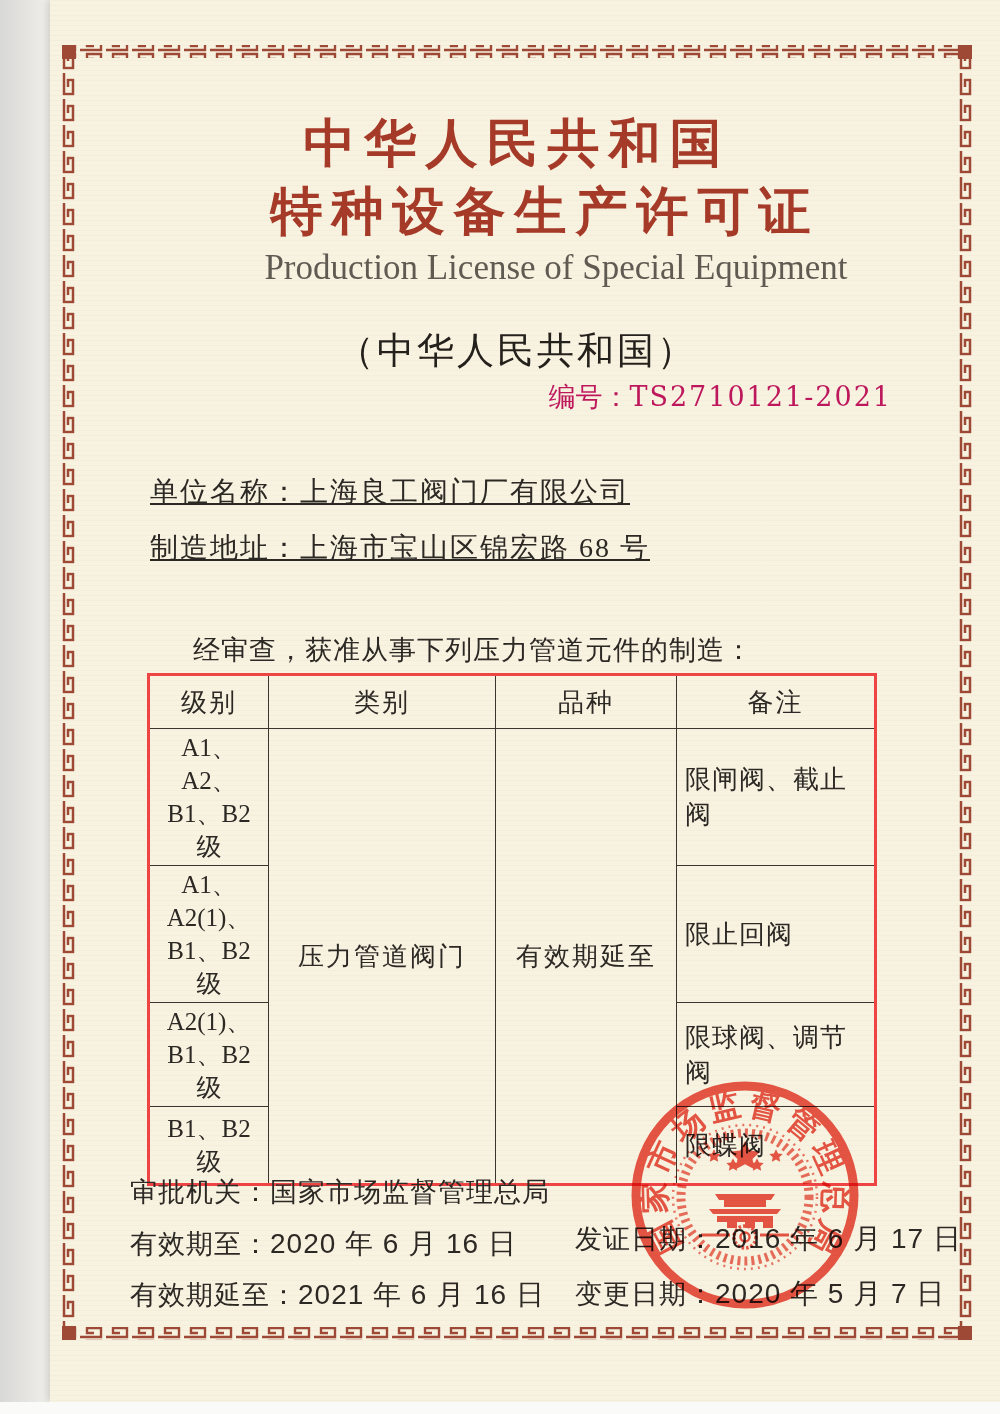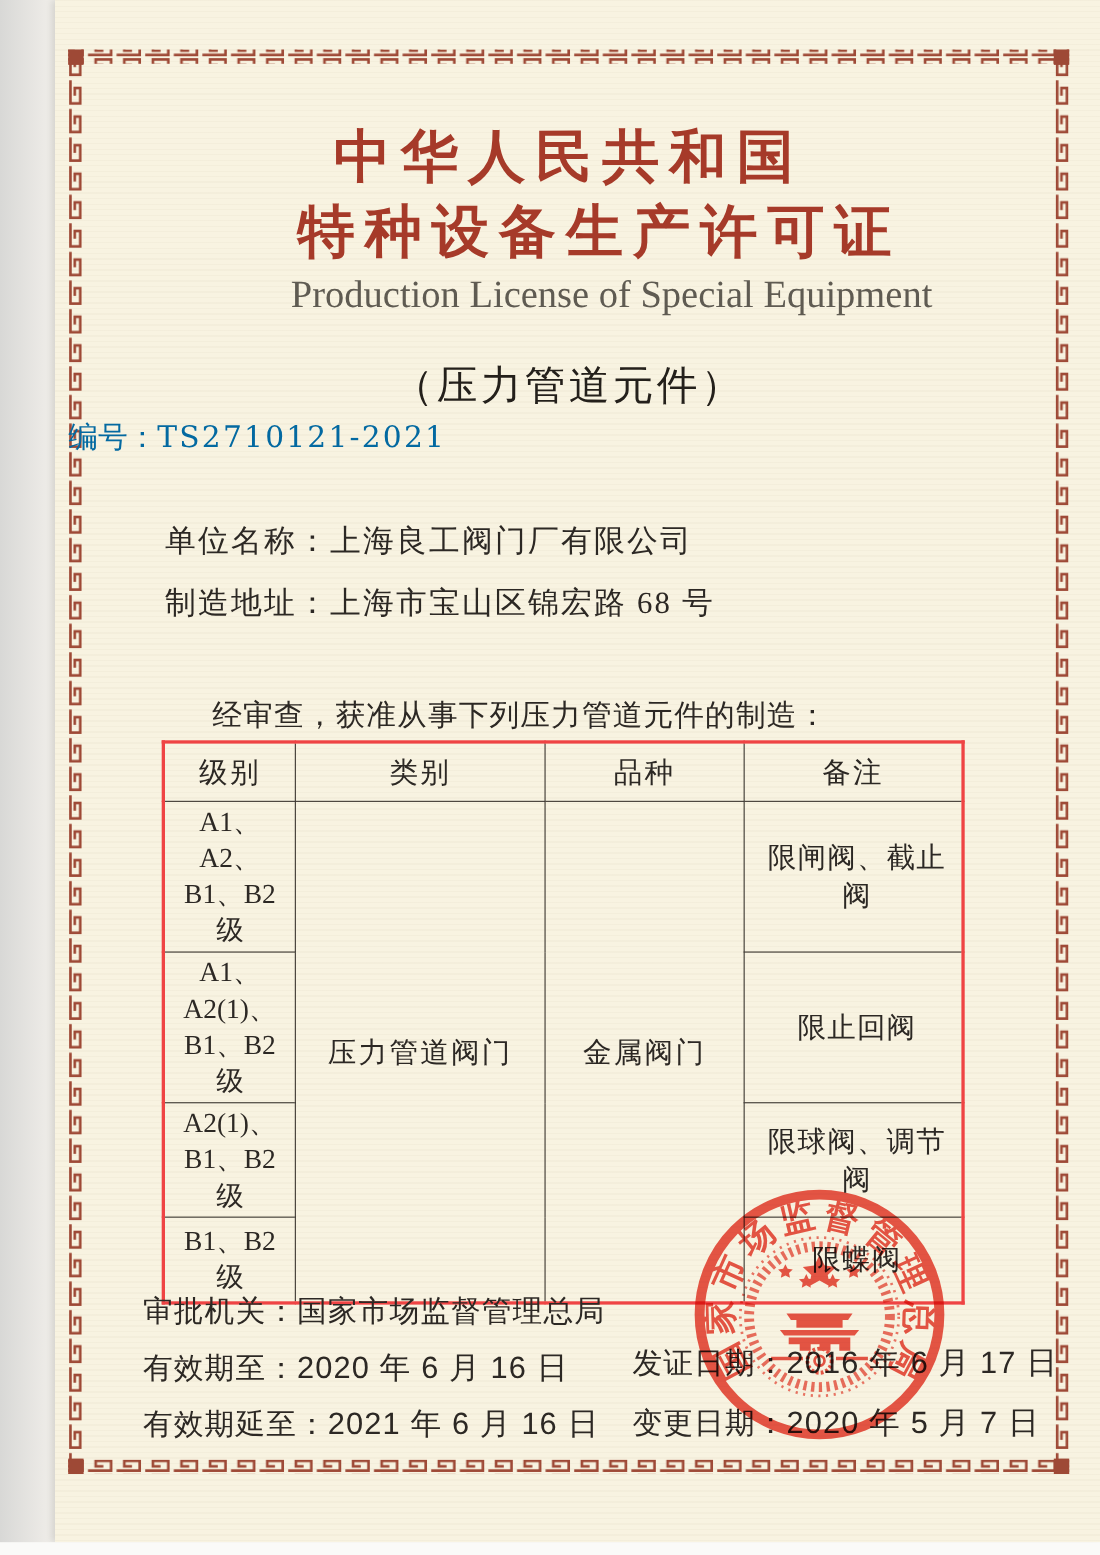--- a/index.html
+++ b/index.html
@@ -21,39 +21,39 @@
   .abs{position:absolute;}
   .title-block{left:62px;top:0;width:910px;text-align:center;}
   .title-cn{font-size:52px;font-weight:bold;color:#a63a29;letter-spacing:9px;line-height:1.0;}
   #title1{position:absolute;left:0;top:118px;width:100%;}
   #title2{position:absolute;left:0;top:186px;width:100%;margin-left:28px;}
   .title-en{color:#5f5b52;line-height:1.0;padding-left:39px;}
   #en1{position:absolute;left:0;top:250px;width:100%;font-size:35px;}
   #en2{position:absolute;left:0;top:292px;width:100%;font-size:33px;}
   #paren{position:absolute;left:0;top:326px;width:100%;font-size:37px;color:#24201b;letter-spacing:3px;}
 
-  .serial-line{left:62px;top:379px;width:830px;text-align:left;font-size:27px;color:#0369a1;}
+  .serial-line{left:62px;top:379px;width:830px;text-align:right;font-size:27px;color:#be185d;}
   .serial-value{font-family:"DejaVu Serif","Liberation Serif",serif;letter-spacing:2px;}
 
-  .info-line{left:150px;font-size:28px;color:#2c2824;letter-spacing:2px;}
+  .info-line{left:150px;font-size:28px;color:#2c2824;letter-spacing:2px;text-decoration:underline;}
   #company-line{top:473px;}
   #address-line{top:529px;}
   .statement-line{left:193px;top:632px;font-size:27px;color:#2c2824;letter-spacing:1px;}
 
   table.license{
     position:absolute;left:147px;top:673px;width:727px;
     border-collapse:collapse;table-layout:fixed;
     font-size:26px;color:#2c2824;
   }
   table.license th,table.license td{border:1px solid #3a352f;}
   table.license{border:3px solid #ef4444;}
   table.license th{font-weight:normal;height:50px;text-align:center;letter-spacing:2px;}
   td.grade-cell{text-align:center;padding:2px 4px;line-height:1.32;font-size:25px;}
   td.center-cell{text-align:center;letter-spacing:2px;}
-  td.remark-cell{text-align:center;padding-left:8px;letter-spacing:1px;}
+  td.remark-cell{text-align:left;padding-left:8px;letter-spacing:1px;}
   tr.r0 td{height:74px;} tr.r1 td{height:97px;} tr.r2 td{height:66px;} tr.r3 td{height:72px;}
 
   .footer-line{font-size:27px;color:#2c2824;letter-spacing:1px;white-space:nowrap;margin-top:26px;}
   #authority-line{left:130px;top:1148px;}
   #valid-line{left:130px;top:1199px;}
   #extend-line{left:130px;top:1250px;}
   #issue-line{left:575px;top:1194px;}
   #change-line{left:575px;top:1249px;}
   .date-value{font-family:"Liberation Sans","DejaVu Sans",sans-serif;font-size:28px;letter-spacing:1px;}
 
@@ -83,21 +83,21 @@
   <rect x="62" y="45" width="14" height="14" fill="#9e4936"></rect>
   <rect x="958" y="45" width="14" height="14" fill="#9e4936"></rect>
   <rect x="62" y="1326" width="14" height="14" fill="#9e4936"></rect>
   <rect x="958" y="1326" width="14" height="14" fill="#9e4936"></rect>
 </svg>
 
 <div class="abs title-block" style="height:400px;">
   <div id="title1" class="title-cn">中华人民共和国</div>
   <div id="title2" class="title-cn">特种设备生产许可证</div>
   <div id="en1" class="title-en">Production License of Special Equipment</div>
-  <div id="paren">（压力管道元件）</div>
+  <div id="paren">（中华人民共和国）</div>
 </div>
 
 <div class="abs serial-line">
   <span>编号：</span><span class="serial-value">TS2710121-2021</span>
 </div>
 
 <div id="company-line" class="abs info-line">
   <span>单位名称：</span><span>上海良工阀门厂有限公司</span>
 </div>
 <div id="address-line" class="abs info-line">
@@ -121,21 +121,21 @@
         <th>备注</th>
       </tr>
     </thead>
   <tbody id="table-body">
       <tr class="r0">
         <td class="grade-cell">
           <div>A1、A2、</div>
           <div>B1、B2 级</div>
         </td>
         <td rowspan="4" class="center-cell">压力管道阀门</td>
-        <td rowspan="4" class="center-cell">金属阀门</td>
+        <td rowspan="4" class="center-cell">有效期延至</td>
         <td class="remark-cell">限闸阀、截止阀</td>
       </tr>
       <tr class="r1">
         <td class="grade-cell">
           <div>A1、</div>
           <div>A2(1)、</div>
           <div>B1、B2 级</div>
         </td>
         <td class="remark-cell">限止回阀</td>
       </tr>

